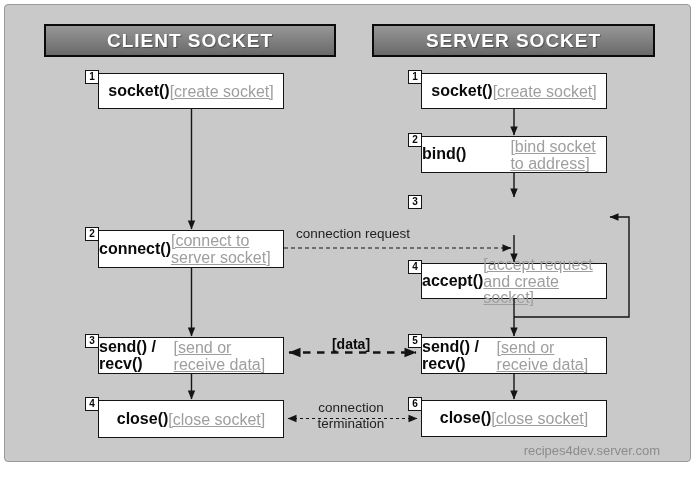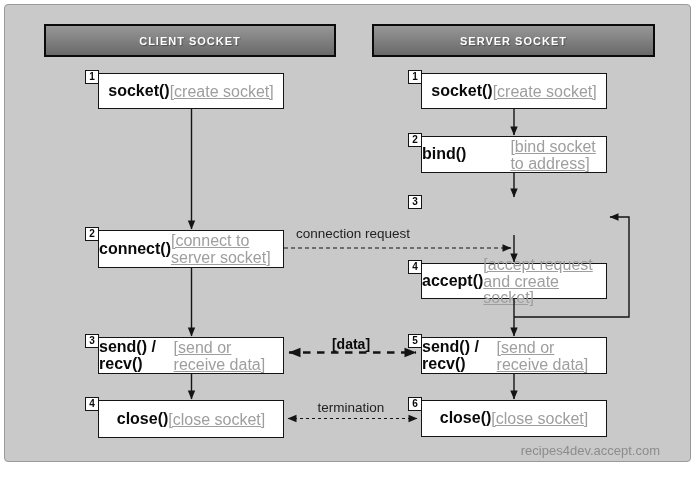--- a/index.html
+++ b/index.html
@@ -2,21 +2,21 @@
 <html><head>
 <meta charset="utf-8">
 <style>
   html,body{margin:0;padding:0;background:#ffffff;}
   body{font-family:"Liberation Sans", sans-serif;}
   .stage{position:relative;width:700px;height:477px;background:#ffffff;overflow:hidden;}
   .panel{position:absolute;left:4px;top:4px;width:687px;height:458px;
          background:#c9c9c9;border:1px solid #9a9a9a;border-radius:4px;box-sizing:border-box;}
   .col-header{position:absolute;box-sizing:border-box;border:2px solid #0a0a0a;
          background:linear-gradient(#979797,#696969);
-         color:#ffffff;font-weight:bold;font-size:11px;letter-spacing:1px;
+         color:#ffffff;font-weight:bold;font-size:19px;letter-spacing:1px;
          display:flex;align-items:center;justify-content:center;
          text-shadow:1px 1px 1px rgba(0,0,0,0.35);}
   .fbox{position:absolute;box-sizing:border-box;background:#ffffff;border:1.5px solid #141414;
          display:flex;flex-direction:row;align-items:center;justify-content:center;line-height:1.05;}
   .fbox .title{font-weight:bold;font-size:16px;color:#0a0a0a;}
   .fbox .subtitle{font-size:16px;color:#9e9e9e;margin-top:2px;text-decoration:underline;}
   .badge{position:absolute;width:14px;height:14px;box-sizing:border-box;background:#ffffff;
          border:1.5px solid #141414;font-size:10px;font-weight:bold;color:#0a0a0a;
          text-align:center;line-height:11px;}
   .flow-label{position:absolute;font-size:13.5px;color:#222222;text-align:center;}
@@ -85,24 +85,25 @@
 
   <div class="fbox" style="left:421px;top:400px;width:186px;height:37px;">
     <span class="title">close()</span>
     <span class="subtitle">[close socket]</span>
   </div>
   <div class="badge" style="left:408px;top:397px;">6</div>
 
   <div class="flow-label" style="left:288px;top:226px;width:130px;">connection request</div>
   <div class="flow-label bold" style="left:311px;top:336px;width:80px;">[data]</div>
   <div class="flow-label" style="left:301px;top:400px;width:100px;line-height:16px;">
+    <div>connection</div>
     <div>termination</div>
   </div>
 
-  <div class="watermark" style="right:40px;top:443px;position:absolute;">recipes4dev.accept.com</div>
+  <div class="watermark" style="right:40px;top:443px;position:absolute;">recipes4dev.server.com</div>
 
   <svg class="arrows" width="700" height="477" viewBox="0 0 700 477">
     <defs>
       <marker id="ah" markerUnits="userSpaceOnUse" markerWidth="10" markerHeight="9" refX="9" refY="4.5" orient="auto-start-reverse">
         <path d="M0.5,0.8 L9.5,4.5 L0.5,8.2 Z" fill="#141414"></path>
       </marker>
       <marker id="ahBig" markerUnits="userSpaceOnUse" markerWidth="13" markerHeight="11" refX="12" refY="5.5" orient="auto-start-reverse">
         <path d="M0.5,0.8 L12.5,5.5 L0.5,10.2 Z" fill="#141414"></path>
       </marker>
     </defs>

